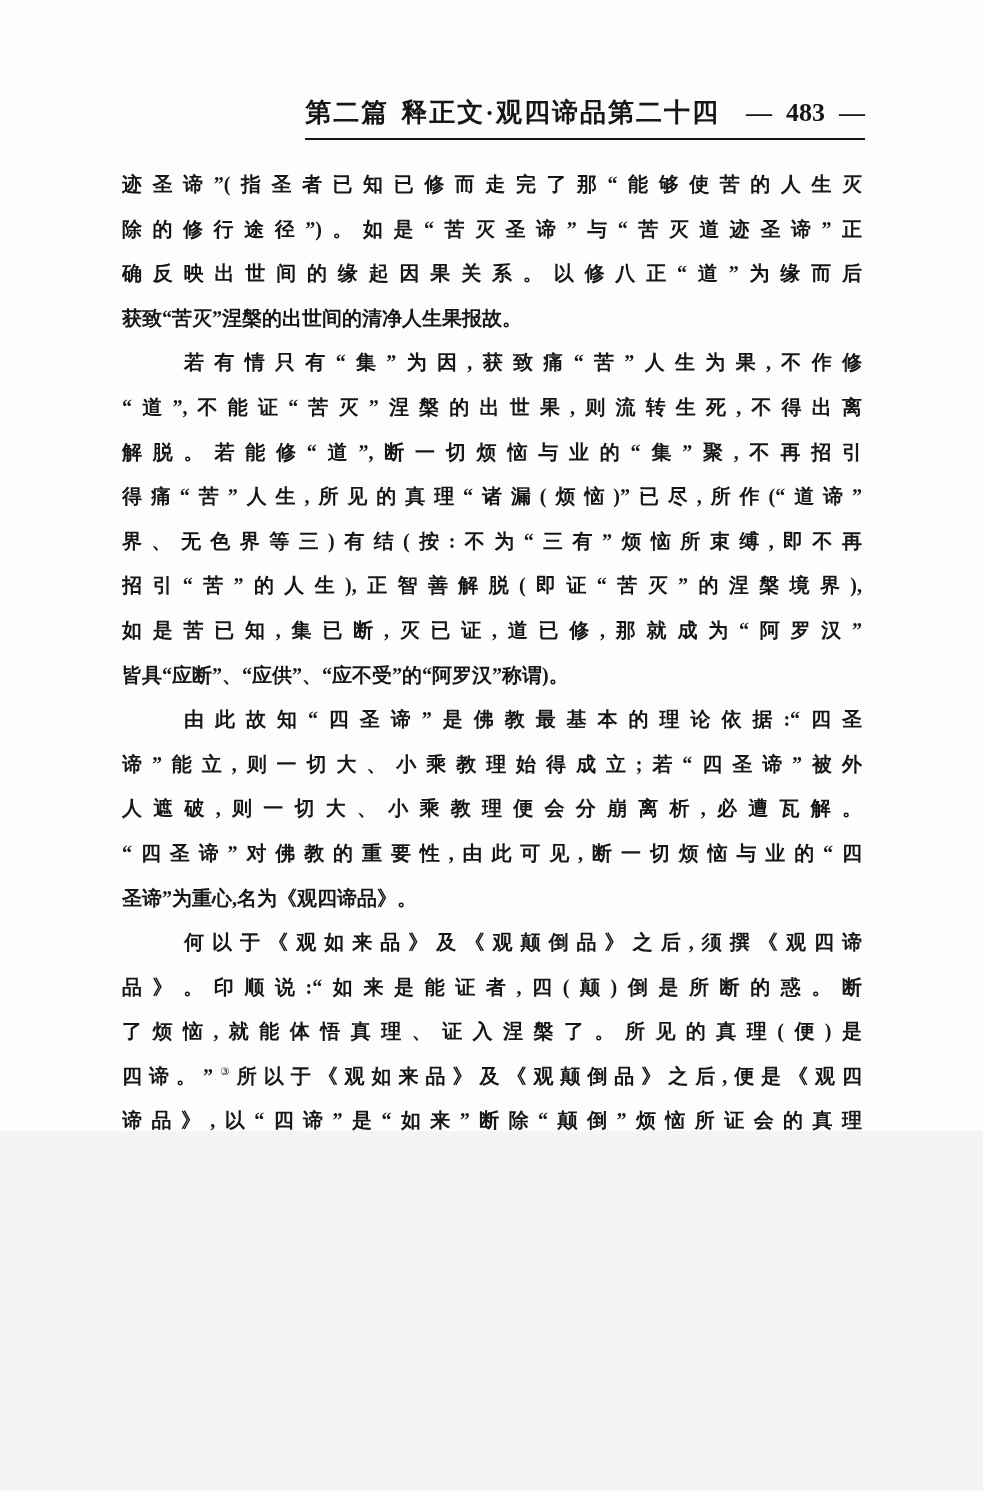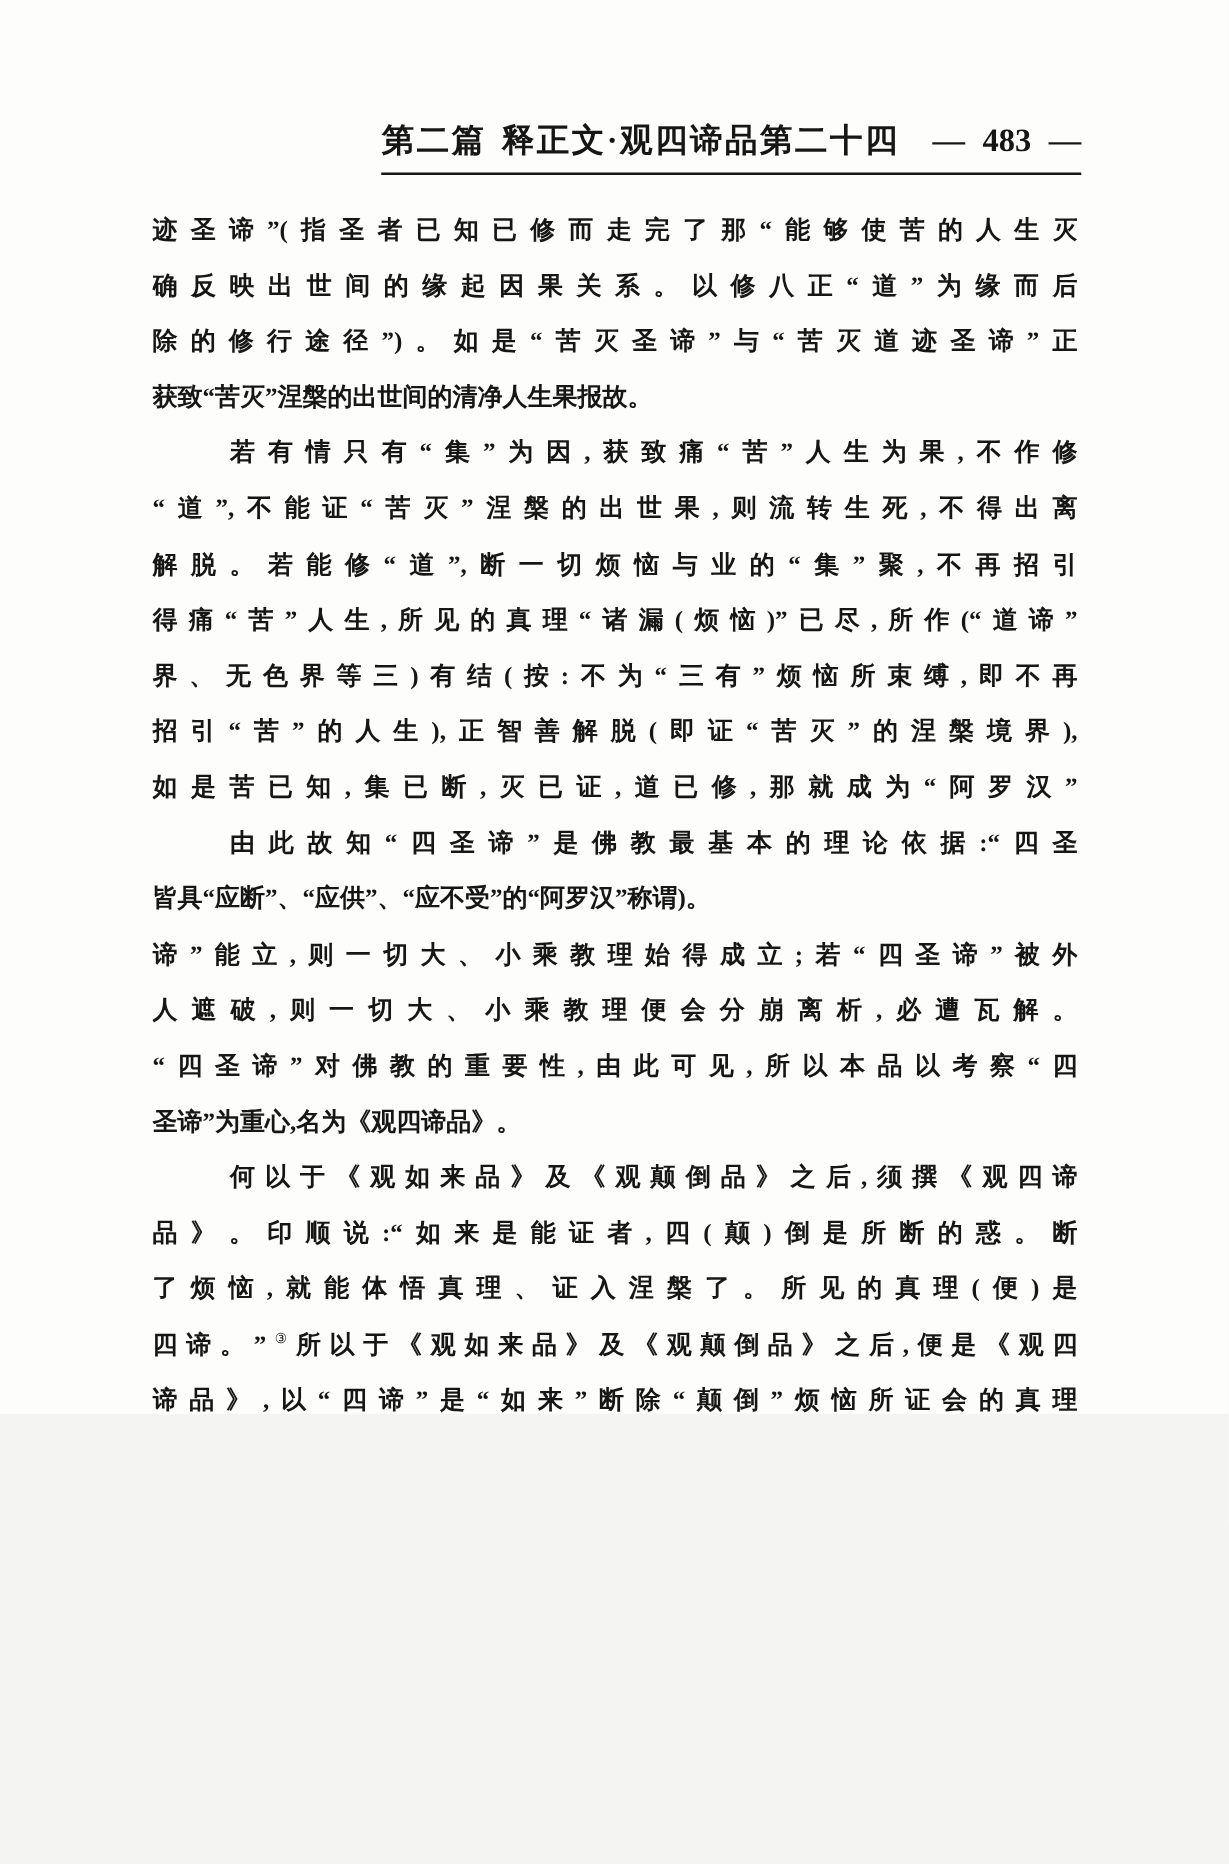--- a/index.html
+++ b/index.html
@@ -80,35 +80,35 @@
 <body>
 
 <div class="page" style="--paper: #fdfdfb; --ink: #161616;">
 
   <div class="running-header">
     <span>第二篇</span><span class="hsp">释正文·观四谛品第二十四</span><span class="pgwrap"><span>—</span><span class="pgnum">483</span><span>—</span></span>
   </div>
 
   <div class="body-text" id="body-text">
       <div class="tline full">迹圣谛”(指圣者已知已修而走完了那“能够使苦的人生灭</div>
+      <div class="tline full">除的修行途径”)。如是“苦灭圣谛”与“苦灭道迹圣谛”正</div>
       <div class="tline full">确反映出世间的缘起因果关系。以修八正“道”为缘而后</div>
-      <div class="tline full">除的修行途径”)。如是“苦灭圣谛”与“苦灭道迹圣谛”正</div>
       <div class="tline">获致“苦灭”涅槃的出世间的清净人生果报故。</div>
       <div class="tline full indent">若有情只有“集”为因,获致痛“苦”人生为果,不作修</div>
       <div class="tline full">“道”,不能证“苦灭”涅槃的出世果,则流转生死,不得出离</div>
       <div class="tline full">解脱。若能修“道”,断一切烦恼与业的“集”聚,不再招引</div>
       <div class="tline full">得痛“苦”人生,所见的真理“诸漏(烦恼)”已尽,所作(“道谛”</div>
       <div class="tline full">界、无色界等三)有结(按:不为“三有”烦恼所束缚,即不再</div>
       <div class="tline full">招引“苦”的人生),正智善解脱(即证“苦灭”的涅槃境界),</div>
       <div class="tline full">如是苦已知,集已断,灭已证,道已修,那就成为“阿罗汉”</div>
+      <div class="tline">皆具“应断”、“应供”、“应不受”的“阿罗汉”称谓)。</div>
       <div class="tline full indent">由此故知“四圣谛”是佛教最基本的理论依据:“四圣</div>
-      <div class="tline">皆具“应断”、“应供”、“应不受”的“阿罗汉”称谓)。</div>
       <div class="tline full">谛”能立,则一切大、小乘教理始得成立;若“四圣谛”被外</div>
       <div class="tline full">人遮破,则一切大、小乘教理便会分崩离析,必遭瓦解。</div>
-      <div class="tline full">“四圣谛”对佛教的重要性,由此可见,所以本品以考察“四</div>
+      <div class="tline full">“四圣谛”对佛教的重要性,由此可见,断一切烦恼与业的“四</div>
       <div class="tline">圣谛”为重心,名为《观四谛品》。</div>
       <div class="tline full indent">何以于《观如来品》及《观颠倒品》之后,须撰《观四谛</div>
       <div class="tline full">品》。印顺说:“如来是能证者,四(颠)倒是所断的惑。断</div>
       <div class="tline full">了烦恼,就能体悟真理、证入涅槃了。所见的真理(便)是</div>
       <div class="tline full">四谛。”<sup class="fnmark">③</sup>所以于《观如来品》及《观颠倒品》之后,便是《观四</div>
       <div class="tline full">谛品》,以“四谛”是“如来”断除“颠倒”烦恼所证会的真理</div>
       <div class="tline">故。</div>
       <div class="tline full indent">本品的宗趣为何? 清辨《般若灯论释》云:“今此品者,</div>
     </div>
 

